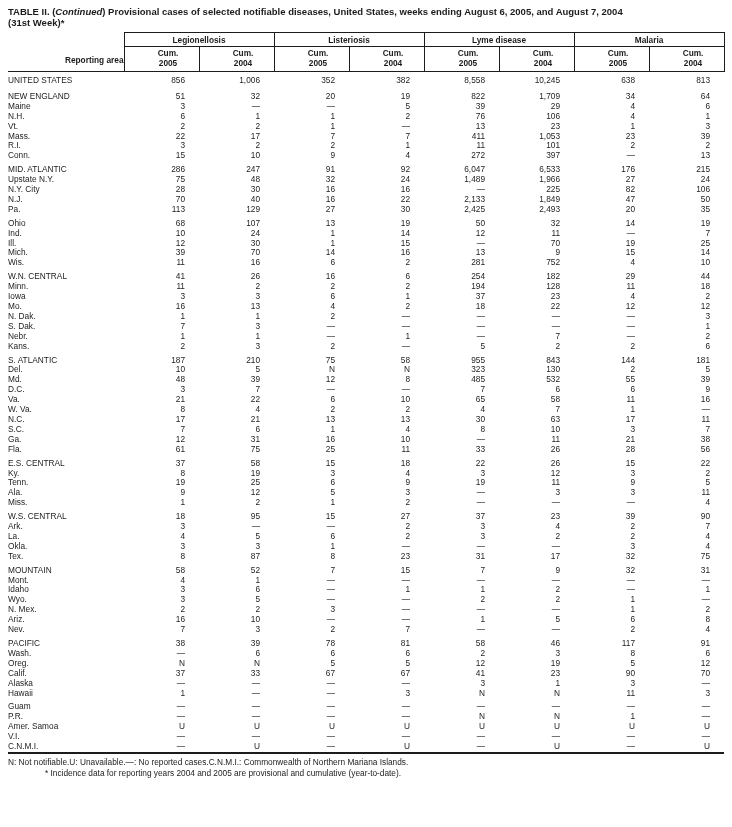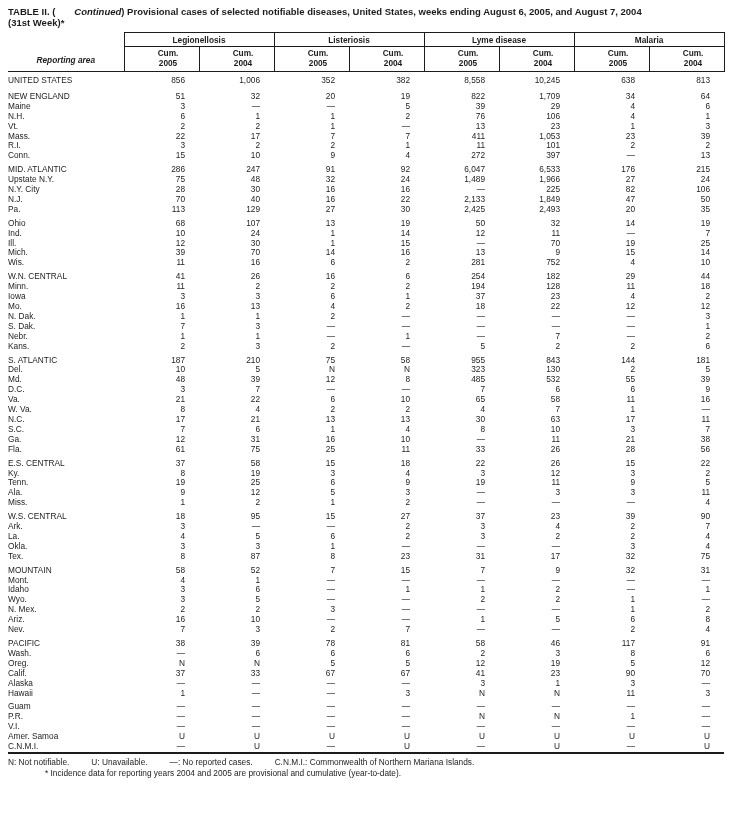--- a/index.html
+++ b/index.html
@@ -3,57 +3,57 @@
 <meta charset="utf-8">
 <style>
   html,body { margin:0; padding:0; background:#ffffff; }
   .page {
     width:732px; height:827px; box-sizing:border-box;
     background:#ffffff; color:#1c1c1c;
     font-family:"Liberation Sans", sans-serif;
     padding:6px 8px 0 8px; overflow:hidden;
   }
   .title { font-size:9.5px; font-weight:bold; line-height:11px; }
-  .title .cont { font-style:italic;padding-left:19px; }
+  .title .cont { font-style:italic; }
 
   table.mmwr {
     border-collapse:collapse; table-layout:fixed;
     width:716px; margin-top:4px;
     border-bottom:2px solid #1c1c1c;
   }
   col.c-area { width:116px; }
   col.c-data { width:75px; }
 
   th { padding:0; font-weight:bold; font-size:8.3px; color:#1c1c1c; }
   th.corner { border:none; }
   th.group-th {
     border:1px solid #1c1c1c;
     height:13px; text-align:center; vertical-align:middle;
   }
   th.area-th {
-    text-align:center; vertical-align:bottom;
-    border-bottom:1px solid #1c1c1c; padding-bottom:6px;font-style:italic;
+    text-align:right; vertical-align:bottom;
+    border-bottom:1px solid #1c1c1c; padding-bottom:6px;
   }
   th.sub-th {
     border-left:1px solid #1c1c1c; border-right:1px solid #1c1c1c;
     border-bottom:1px solid #1c1c1c;
     text-align:center; padding:2px 0 3px 13px; line-height:9.5px;
   }
 
   tbody td {
     font-size:8.3px; line-height:9.9px; height:9.9px;
     padding:0 14px 0 0; text-align:right; white-space:nowrap; overflow:hidden;
     color:#1c1c1c;
   }
   tbody td.area-cell { text-align:left; padding:0; }
   tbody tr.first-row td { padding-top:3px; height:12.9px; }
   tbody tr.section-gap td { height:4px; line-height:4px; padding:0; }
 
   .footnotes { margin-top:3px; font-size:8.3px; line-height:10px; }
-  .legend { display:flex; column-gap:22px; }
+  .legend { display:flex; }
   .note { margin-top:1px;margin-left:37px; }
 </style>
 </head>
 <body>
 
 <div class="page">
 
   <div class="title">
     <span>TABLE II. (</span><span class="cont">Continued</span><span>) Provisional cases of selected notifiable diseases, United States, weeks ending August 6, 2005, and August 7, 2004</span>
     <div>(31st Week)*</div>
@@ -811,40 +811,40 @@
           <td>—</td>
           <td>—</td>
           <td>—</td>
           <td>—</td>
           <td>N</td>
           <td>N</td>
           <td>1</td>
           <td>—</td>
         </tr>
         <tr>
+          <td class="area-cell">Amer. Samoa</td>
+          <td>U</td>
+          <td>U</td>
+          <td>U</td>
+          <td>U</td>
+          <td>U</td>
+          <td>U</td>
+          <td>U</td>
+          <td>U</td>
+        </tr>
+        <tr>
           <td class="area-cell">V.I.</td>
           <td>—</td>
           <td>—</td>
           <td>—</td>
           <td>—</td>
           <td>—</td>
           <td>—</td>
           <td>—</td>
           <td>—</td>
-        </tr>
-        <tr>
-          <td class="area-cell">Amer. Samoa</td>
-          <td>U</td>
-          <td>U</td>
-          <td>U</td>
-          <td>U</td>
-          <td>U</td>
-          <td>U</td>
-          <td>U</td>
-          <td>U</td>
         </tr>
         <tr>
           <td class="area-cell">C.N.M.I.</td>
           <td>—</td>
           <td>U</td>
           <td>—</td>
           <td>U</td>
           <td>—</td>
           <td>U</td>
           <td>—</td>

